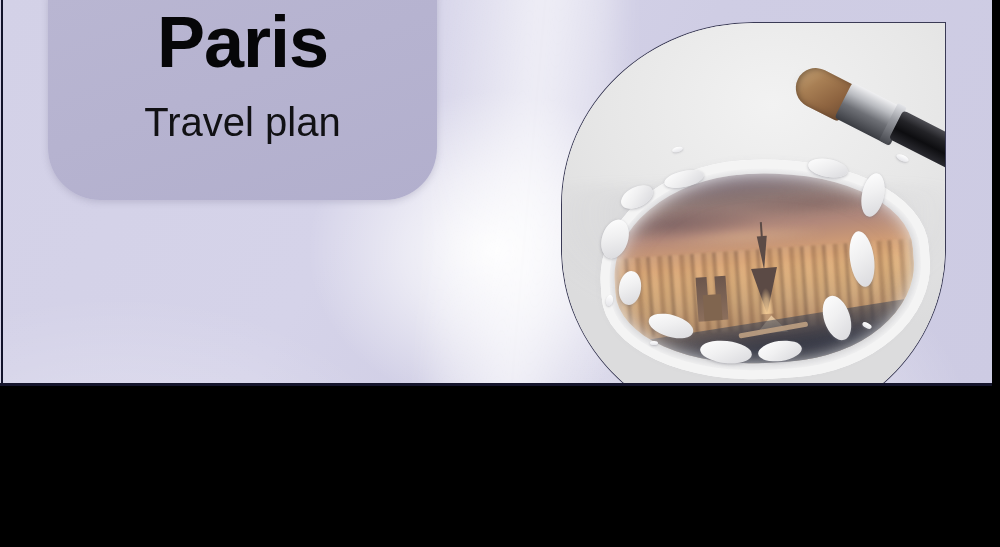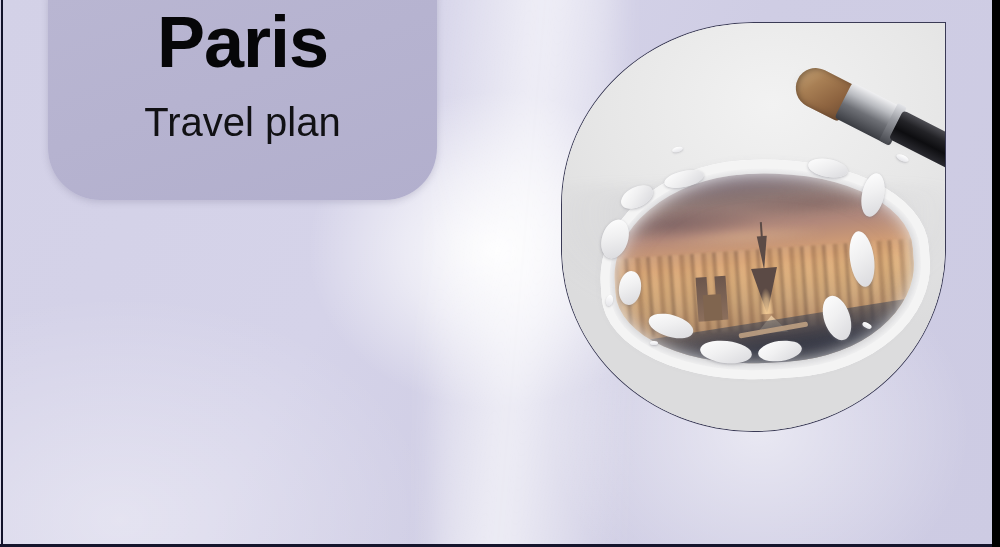--- a/index.html
+++ b/index.html
@@ -7,21 +7,21 @@
     padding: 0;
     background: #000;
   }
   body {
     font-family: "Liberation Sans", sans-serif;
   }
 
   #slide {
     position: relative;
     width: 1000px;
-    height: 547px;
+    height: 386px;
     overflow: hidden;
     background: #d2d0e6;
     box-sizing: border-box;
   }
 
   
   .bg-base {
     position: absolute;
     inset: 0;
     background:

